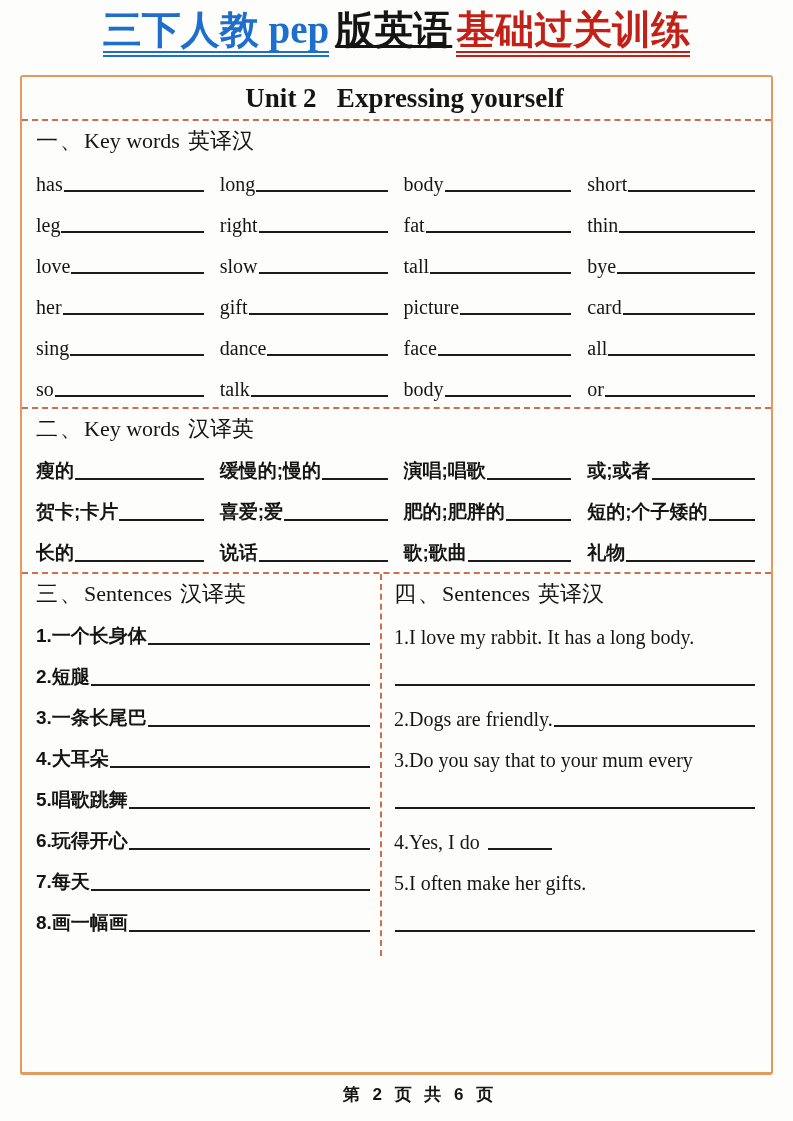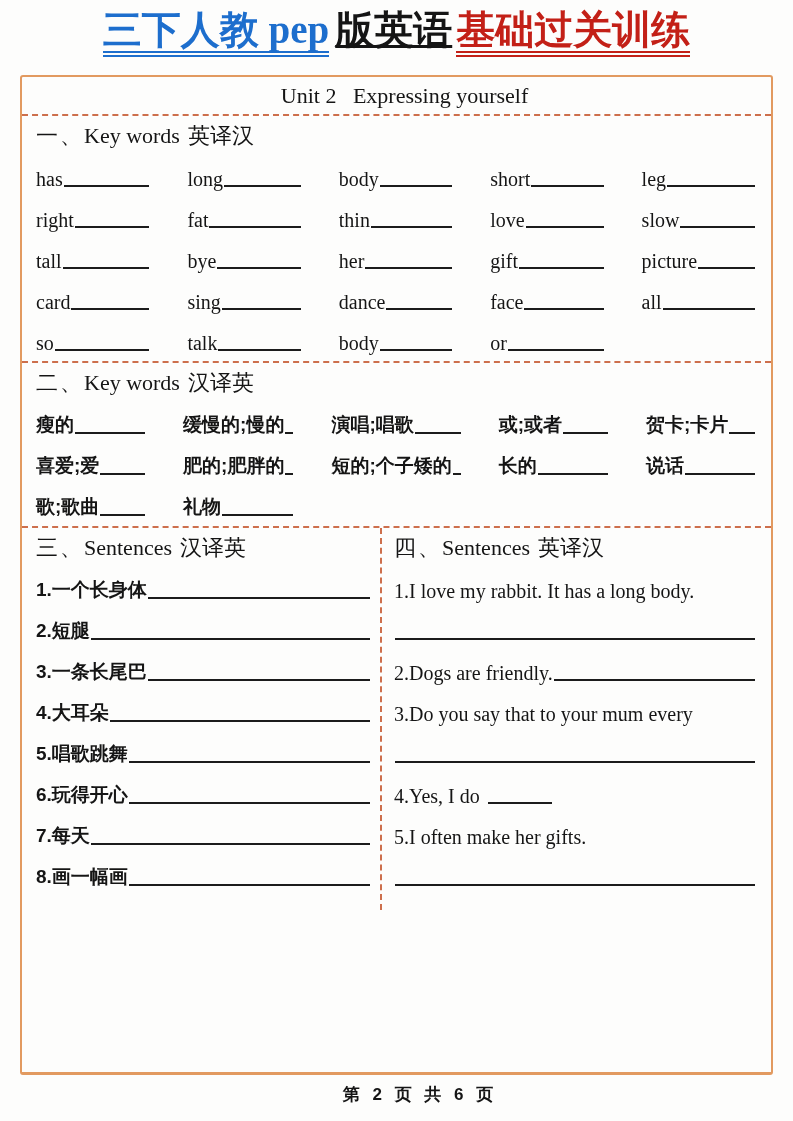--- a/index.html
+++ b/index.html
@@ -44,41 +44,41 @@
   .sheet{
     margin:11px 20px 0 20px;
     height:1000px;
     border:2px solid var(--box-border);
     border-bottom-width:3px;
     border-radius:3px;
     background:var(--paper);
   }
   .unit-header{
     text-align:center;
-    font-size:22px;
-    font-weight:400;
+    font-size:27px;
+    font-weight:700;
     padding:6px 0 5px 16px;
     white-space:pre;
   }
   .dashed{ border-top:2px dashed var(--dashed-line); height:0; }
   
   .sec-head{
     font-size:22px;
     padding:5px 14px 0 14px;
     height:34px;
     white-space:nowrap;
   }
   .sec-head .num{ letter-spacing:2px; }
   .sec-head .en{ font-family:"Liberation Serif", serif; }
   .sec-head .cn{ margin-left:8px; }
   
   .grid3{
     display:grid;
-    grid-template-columns:1fr 1fr 1fr 1fr 1fr;
-    column-gap:38px;
+    grid-template-columns:1fr 1fr 1fr 1fr;
+    column-gap:16px;
     padding:0 16px 6px 14px;
   }
   .cell{
     display:flex;
     align-items:flex-end;
     height:41px;
     font-size:20px;
     white-space:nowrap;
   }
   .cell.cn-word{

